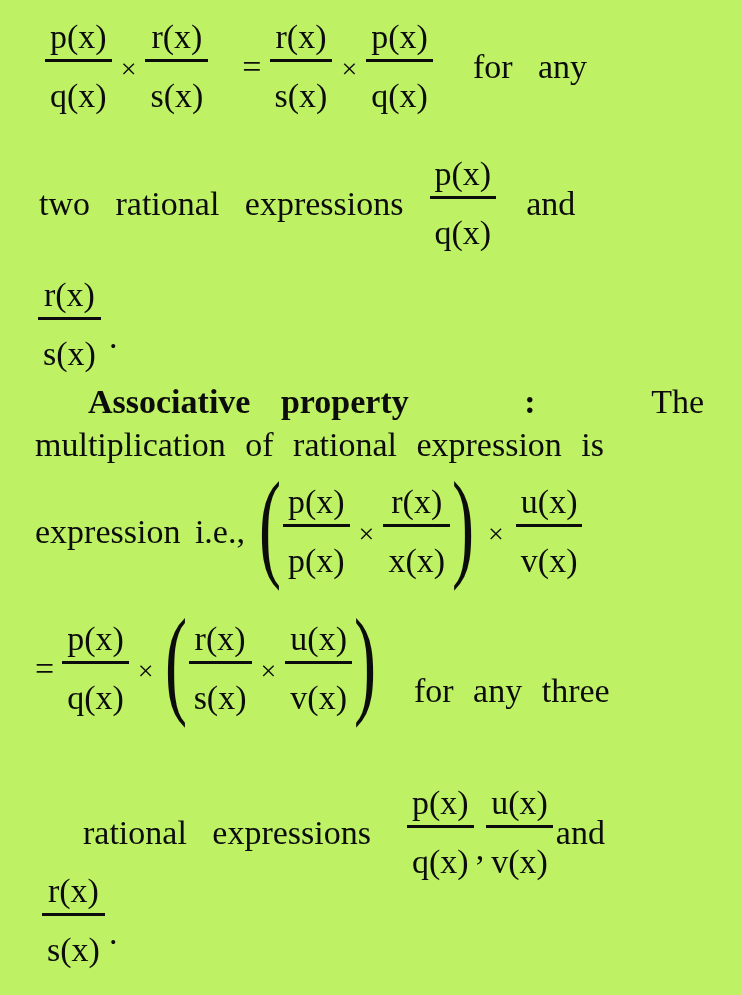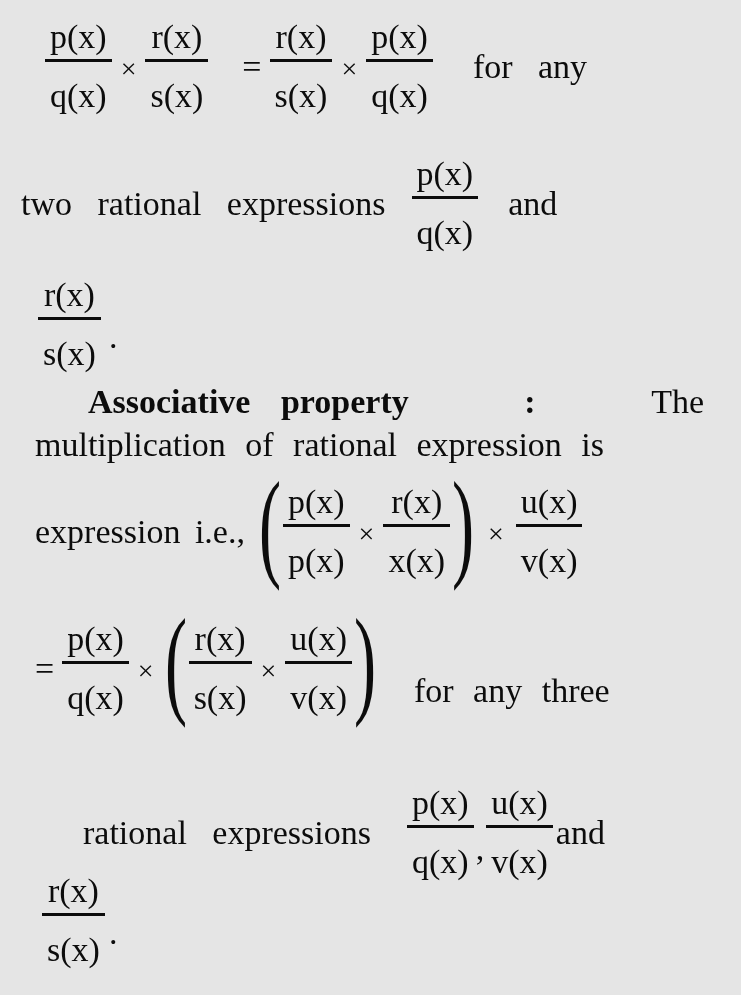--- a/index.html
+++ b/index.html
@@ -1,20 +1,20 @@
 <!DOCTYPE html>
 <html><head>
 <meta charset="utf-8">
 <style>
   html,body{margin:0;padding:0;}
   body{background:#ffffff;}
   .page{
     position:relative;
     width:741px;height:995px;
-    background:#e5e5e5;
+    background:#bef264;
     color:#0c0c0c;
     font-family:"Liberation Serif","DejaVu Serif",serif;
     font-size:34px;
     overflow:hidden;
   }
   .row{position:absolute;display:flex;align-items:center;white-space:nowrap;}
   .frac{display:inline-flex;flex-direction:column;align-items:center;text-align:center;line-height:1.08;}
   .num{padding:0 5px 3px;}
   .den{border-top:3px solid #0c0c0c;padding:16px 5px 0;}
   .op{font-size:28px;margin:0 9px;padding-top:4px;}
@@ -62,21 +62,21 @@
       <span class="den">s(x)</span>
     </span>
     <span class="op">×</span>
     <span class="frac">
       <span class="num">p(x)</span>
       <span class="den">q(x)</span>
     </span>
     <span class="txt ws-wide" style="margin-left:40px;">for any</span>
   </div>
 
-  <div class="row" style="top:152px;left:21px;height:104px;">
+  <div class="row" style="top:152px;left:39px;height:104px;">
     <span class="txt ws-wide">two rational expressions</span>
     <span class="frac" style="margin-left:26px;">
       <span class="num">p(x)</span>
       <span class="den">q(x)</span>
     </span>
     <span class="txt" style="margin-left:30px;">and</span>
   </div>
 
   <div class="row" style="top:276px;left:38px;height:98px;">
     <span class="frac">

